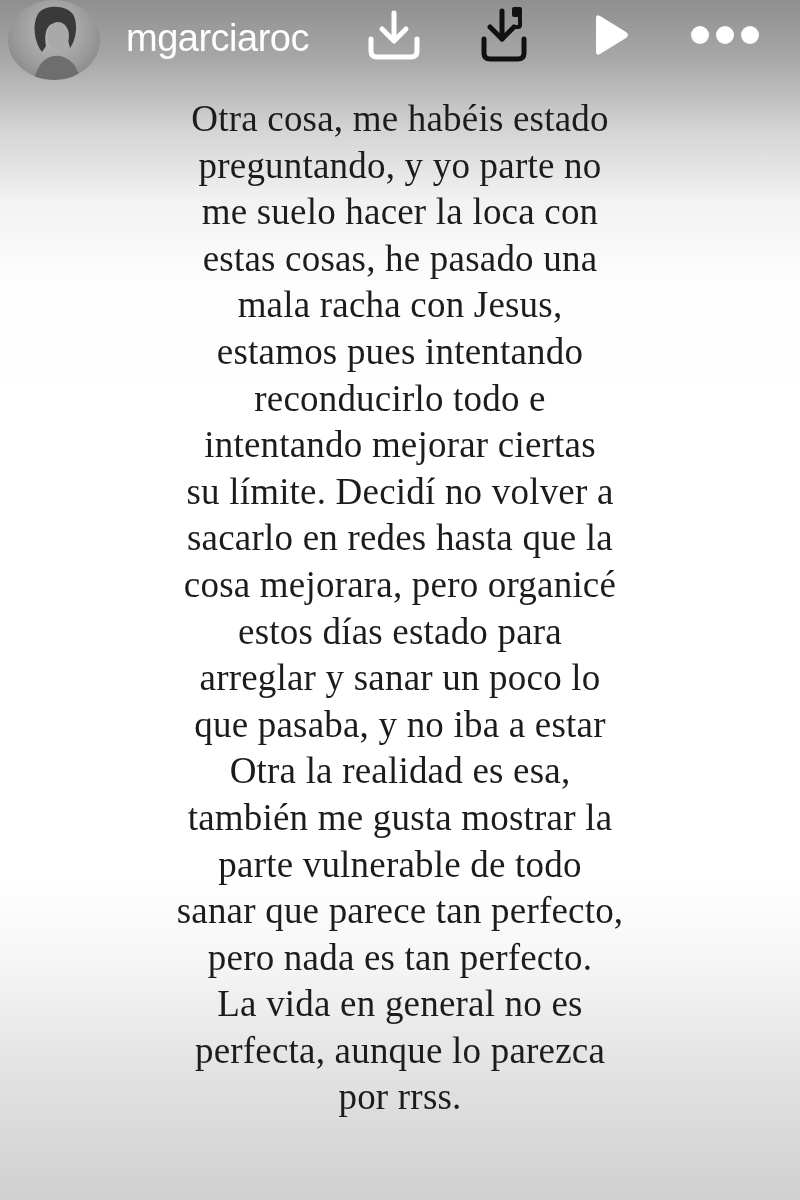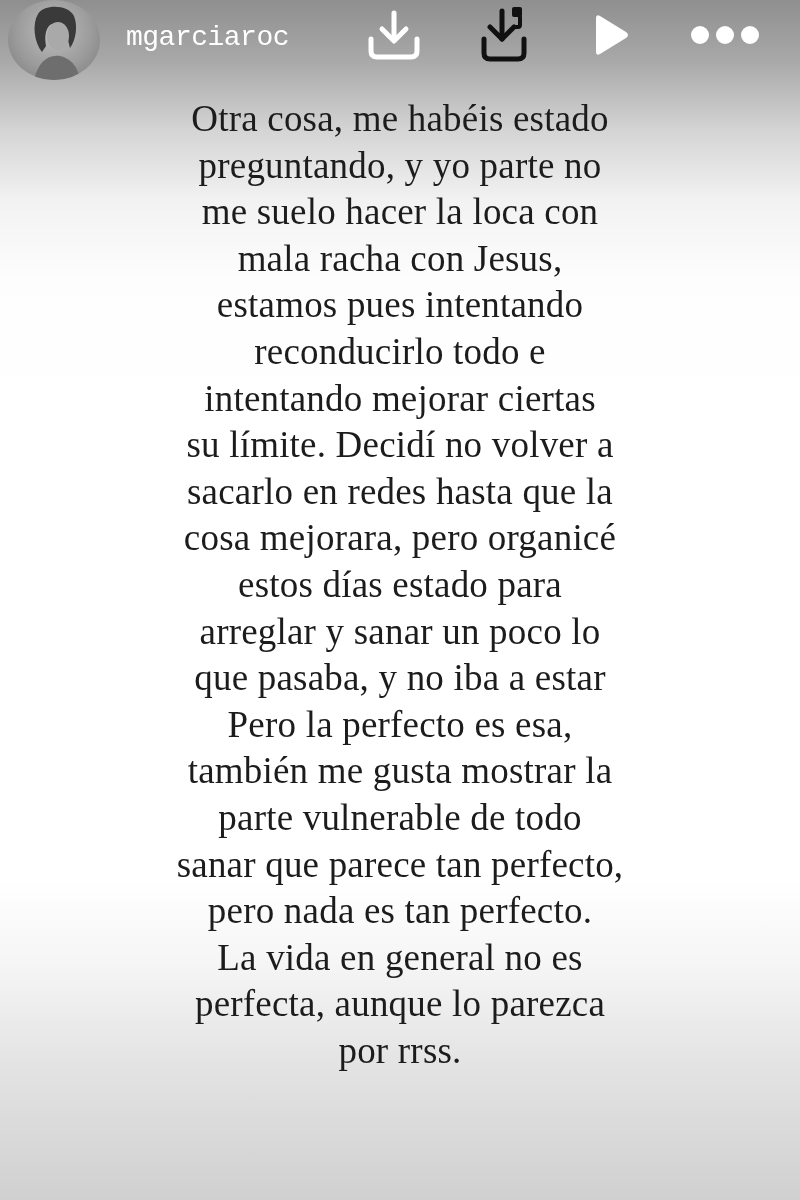--- a/index.html
+++ b/index.html
@@ -44,22 +44,22 @@
     .avatar svg { display: block; }
     .username {
       position: absolute;
       left: 126px;
       top: 14px;
       width: 190px;
       height: 48px;
       overflow: hidden;
       white-space: nowrap;
       color: #ffffff;
-      font-family: Liberation Mono, monospace;
-      font-size: 28px;
+      font-family: Liberation Sans, sans-serif;
+      font-size: 38px;
       line-height: 48px;
       letter-spacing: -0.5px;
     }
     .icon-btn {
       position: absolute;
       top: 4px;
       height: 62px;
       display: flex;
       align-items: center;
       justify-content: center;
@@ -134,31 +134,32 @@
       <circle cx="41" cy="12" r="9" fill="#ffffff"></circle>
       <circle cx="66" cy="12" r="9" fill="#ffffff"></circle>
     </svg>
   </div>
 </div>
 
 <p class="story-text">
   <span class="story-line">Otra cosa, me habéis estado</span>
   <span class="story-line">preguntando, y yo parte no</span>
   <span class="story-line">me suelo hacer la loca con</span>
+  <span class="story-line">estas cosas, he pasado una</span>
   <span class="story-line">mala racha con Jesus,</span>
   <span class="story-line">estamos pues intentando</span>
   <span class="story-line">reconducirlo todo e</span>
   <span class="story-line">intentando mejorar ciertas</span>
   <span class="story-line">su límite. Decidí no volver a</span>
   <span class="story-line">sacarlo en redes hasta que la</span>
   <span class="story-line">cosa mejorara, pero organicé</span>
   <span class="story-line">estos días estado para</span>
   <span class="story-line">arreglar y sanar un poco lo</span>
   <span class="story-line">que pasaba, y no iba a estar</span>
-  <span class="story-line">Pero la perfecto es esa,</span>
+  <span class="story-line">Otra la realidad es esa,</span>
   <span class="story-line">también me gusta mostrar la</span>
   <span class="story-line">parte vulnerable de todo</span>
   <span class="story-line">sanar que parece tan perfecto,</span>
   <span class="story-line">pero nada es tan perfecto.</span>
   <span class="story-line">La vida en general no es</span>
   <span class="story-line">perfecta, aunque lo parezca</span>
   <span class="story-line">por rrss.</span>
 </p>
 
 </body></html>

